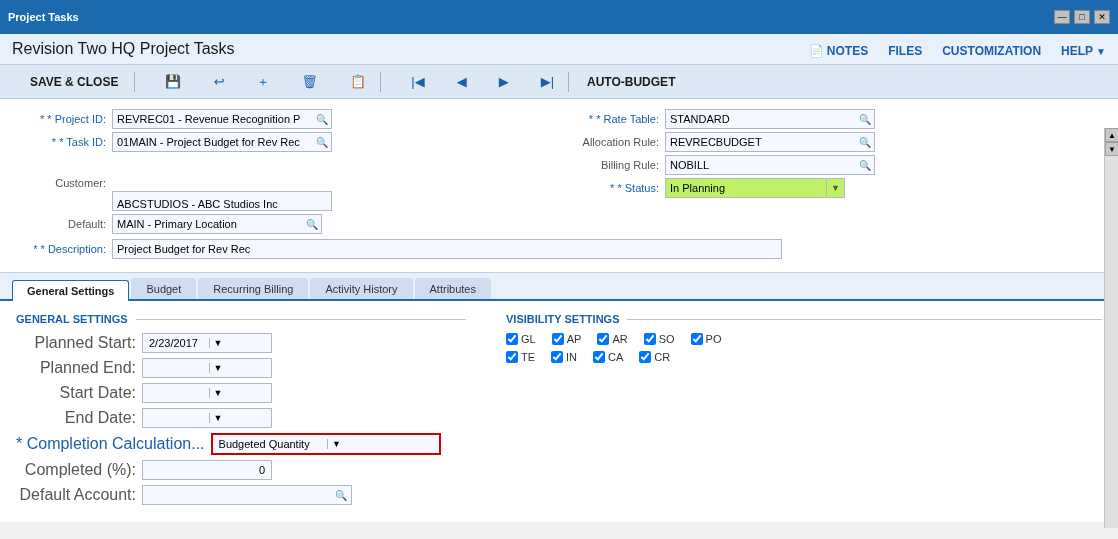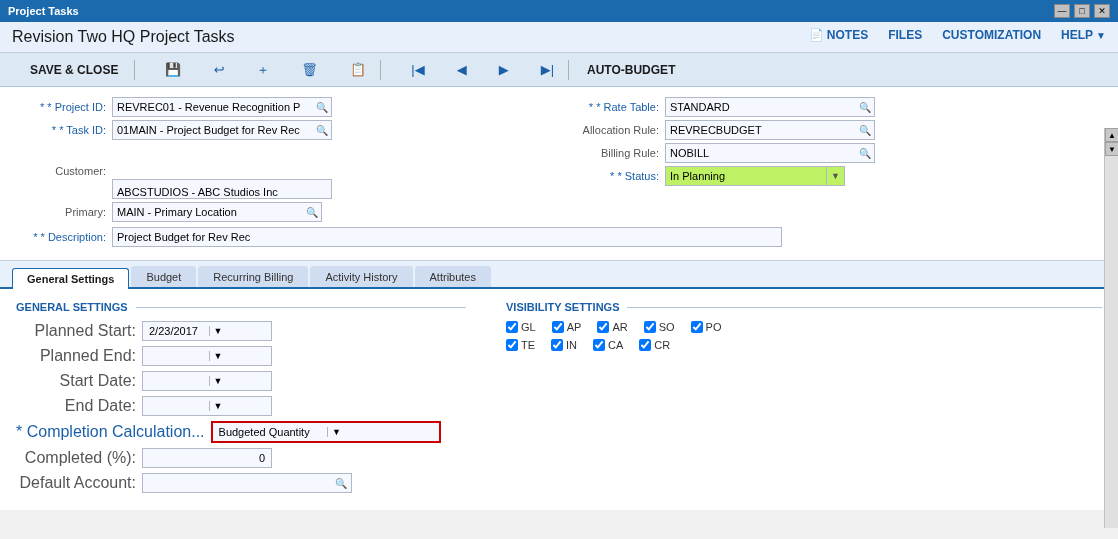--- a/index.html
+++ b/index.html
@@ -6,39 +6,39 @@
     body { font-family: Arial, sans-serif; font-size: 12px; background: #f0f0f0; width: 1118px; height: 539px; overflow: hidden; }
 
     
     .title-bar {
       background: #1a6aad;
       color: white;
       padding: 4px 8px;
       display: flex;
       align-items: center;
       justify-content: space-between;
-      height: 22px;
+      height: 34px;
     }
     .title-bar-left { font-size: 11px; font-weight: bold; }
     .title-bar-controls { display: flex; gap: 4px; }
     .title-bar-btn {
       width: 16px; height: 14px;
       background: #c0c0c0;
       border: 1px solid #888;
       font-size: 9px;
       display: flex; align-items: center; justify-content: center;
       cursor: pointer; color: #000;
     }
 
     
     .header-nav {
       background: #e8f0fb;
       padding: 6px 12px;
       display: flex;
-      align-items: flex-start;
+      align-items: flex-end;
       justify-content: space-between;
       border-bottom: 1px solid #c0cce0;
       gap: 20px;
     }
     .header-title { font-size: 16px; color: #1a1a1a; font-weight: normal; }
     .header-actions { display: flex; gap: 20px; align-items: center; }
     .header-action-btn {
       color: #1a5fa8;
       font-size: 12px;
       font-weight: bold;
@@ -414,21 +414,21 @@
           <div class="form-input-with-search">
             <input type="text" style="width: 200px;" value="01MAIN - Project Budget for Rev Rec">
             <span class="search-icon">🔍</span>
           </div>
         </div>
         <div class="form-row">
           <span class="form-label">Customer:</span>
           <span class="form-input wide" style="display:inline-block;line-height:20px;">ABCSTUDIOS - ABC Studios Inc</span>
         </div>
         <div class="form-row">
-          <span class="form-label">Primary:</span>
+          <span class="form-label">Default:</span>
           <div class="form-input-with-search">
             <input type="text" style="width: 190px;" value="MAIN - Primary Location">
             <span class="search-icon">🔍</span>
           </div>
         </div>
       </div>
 
       <div>
         <div class="form-row">
           <span class="form-label required">* Rate Table:</span>

